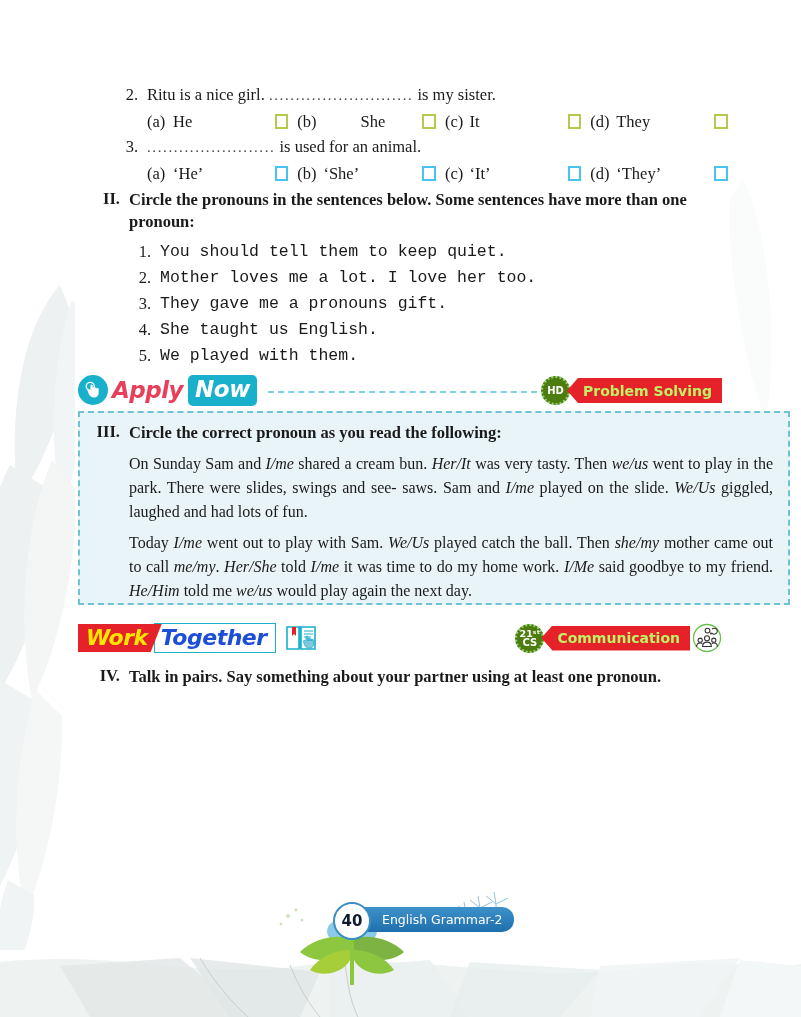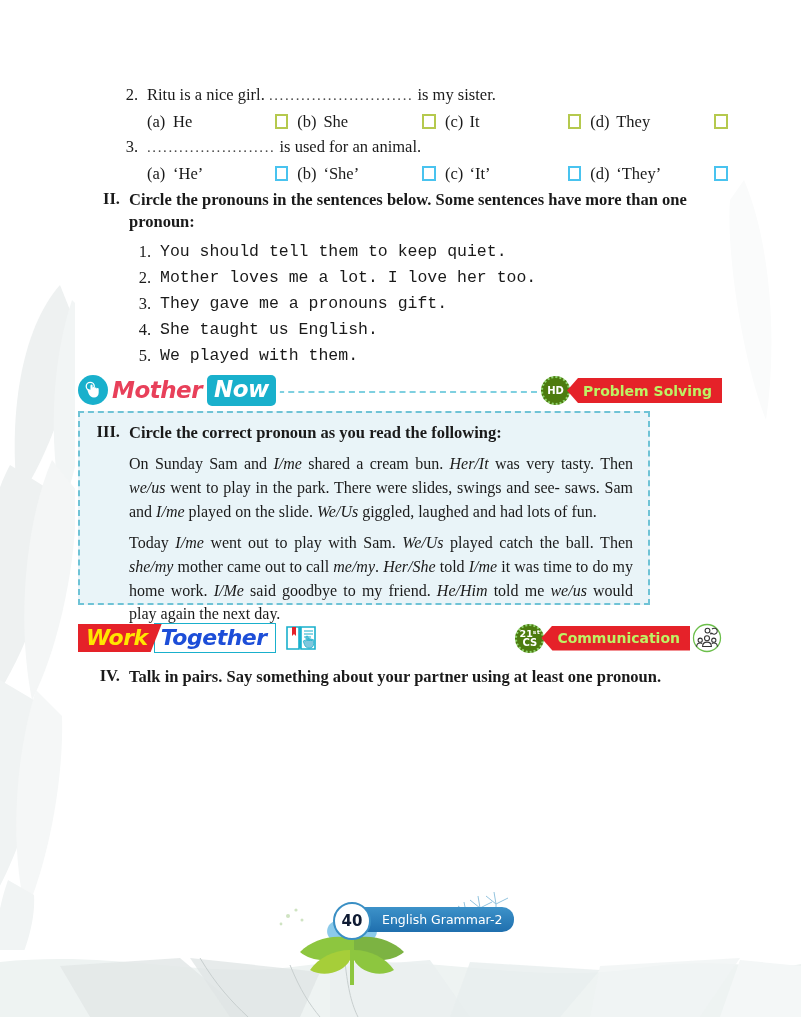--- a/index.html
+++ b/index.html
@@ -233,21 +233,21 @@
         <span>Ritu is a nice girl.</span>
         <span class="dots">...........................</span>
         <span>is my sister.</span>
       </div>
     </div>
     <div class="opt-row" style="margin-top:6px; padding-left:29px;">
       <span class="opt-label" style="width:30px;">(a)</span>
       <span class="opt-label" style="width:117px;">He</span>
       <span class="cbox"></span>
       <span class="opt-label" style="width:30px; margin-left:9px;">(b)</span>
-      <span class="opt-label" style="width:114px;">She</span>
+      <span class="opt-label" style="width:114px;text-align:center;">She</span>
       <span class="cbox"></span>
       <span class="opt-label" style="width:28px; margin-left:9px;">(c)</span>
       <span class="opt-label" style="width:113px;">It</span>
       <span class="cbox"></span>
       <span class="opt-label" style="width:30px; margin-left:9px;">(d)</span>
       <span class="opt-label" style="width:113px;">They</span>
       <span class="cbox"></span>
     </div>
   </div>
 
@@ -306,32 +306,32 @@
 
   <div class="banner-row" style="position:absolute; left:78px; top:375px; width:644px;">
     <div class="dash-connector"></div>
     <div class="banner-left">
       <span class="circ-icon">
         <svg width="22" height="22" viewBox="0 0 24 24" fill="none" stroke="#ffffff" stroke-width="1.4">
           <circle cx="9" cy="8" r="4.4"></circle>
           <path d="M9.2 12.2 L9.2 7.3 a1.2 1.2 0 0 1 2.4 0 l0 4.4 l0 -1.9 a1.1 1.1 0 0 1 2.2 0 l0 1.9 l0 -1.3 a1.1 1.1 0 0 1 2.2 0 l0 1.3 l0 -0.7 a1.1 1.1 0 0 1 2.2 0 l0 3.9 c0 3.1 -2.1 5.3 -5.1 5.3 c-3 0 -5.1 -1.7 -5.9 -4.3 l-1.1 -3.2 a1.2 1.2 0 0 1 2.1 -1.1 Z" fill="#ffffff" stroke="none"></path>
         </svg>
       </span>
-      <span class="apply-word">Mother</span>
+      <span class="apply-word">Apply</span>
       <span class="now-pill">Now</span>
     </div>
     <div class="skill-group">
       <span class="skill-circ">
         <span class="l2">HD</span>
       </span>
       <span class="skill-tag">Problem Solving</span>
     </div>
   </div>
 
-  <div class="ex-box" style="position:absolute; left:78px; top:411px; width:572px; height:194px;">
+  <div class="ex-box" style="position:absolute; left:78px; top:411px; width:712px; height:194px;">
     <div class="roman-item">
       <div class="roman-num">III.</div>
       <div class="roman-body">Circle the correct pronoun as you read the following:</div>
     </div>
     <div class="ex-para">On Sunday Sam and <i>I/me</i> shared a cream bun. <i>Her/It</i> was very tasty. Then <i>we/us</i> went to play in the park. There were slides, swings and see- saws. Sam and <i>I/me</i> played on the slide. <i>We/Us</i> giggled, laughed and had lots of fun.</div>
     <div class="ex-para">Today <i>I/me</i> went out to play with Sam. <i>We/Us</i> played catch the ball. Then <i>she/my</i> mother came out to call <i>me/my</i>.  <i>Her/She</i> told <i>I/me</i> it was time to do my home work. <i>I/Me</i> said goodbye to my friend. <i>He/Him</i> told me <i>we/us</i> would play again the next day.</div>
   </div>
 
   <div class="wt-row" style="position:absolute; left:78px; top:622px; width:644px;">
     <div class="wt-left">

